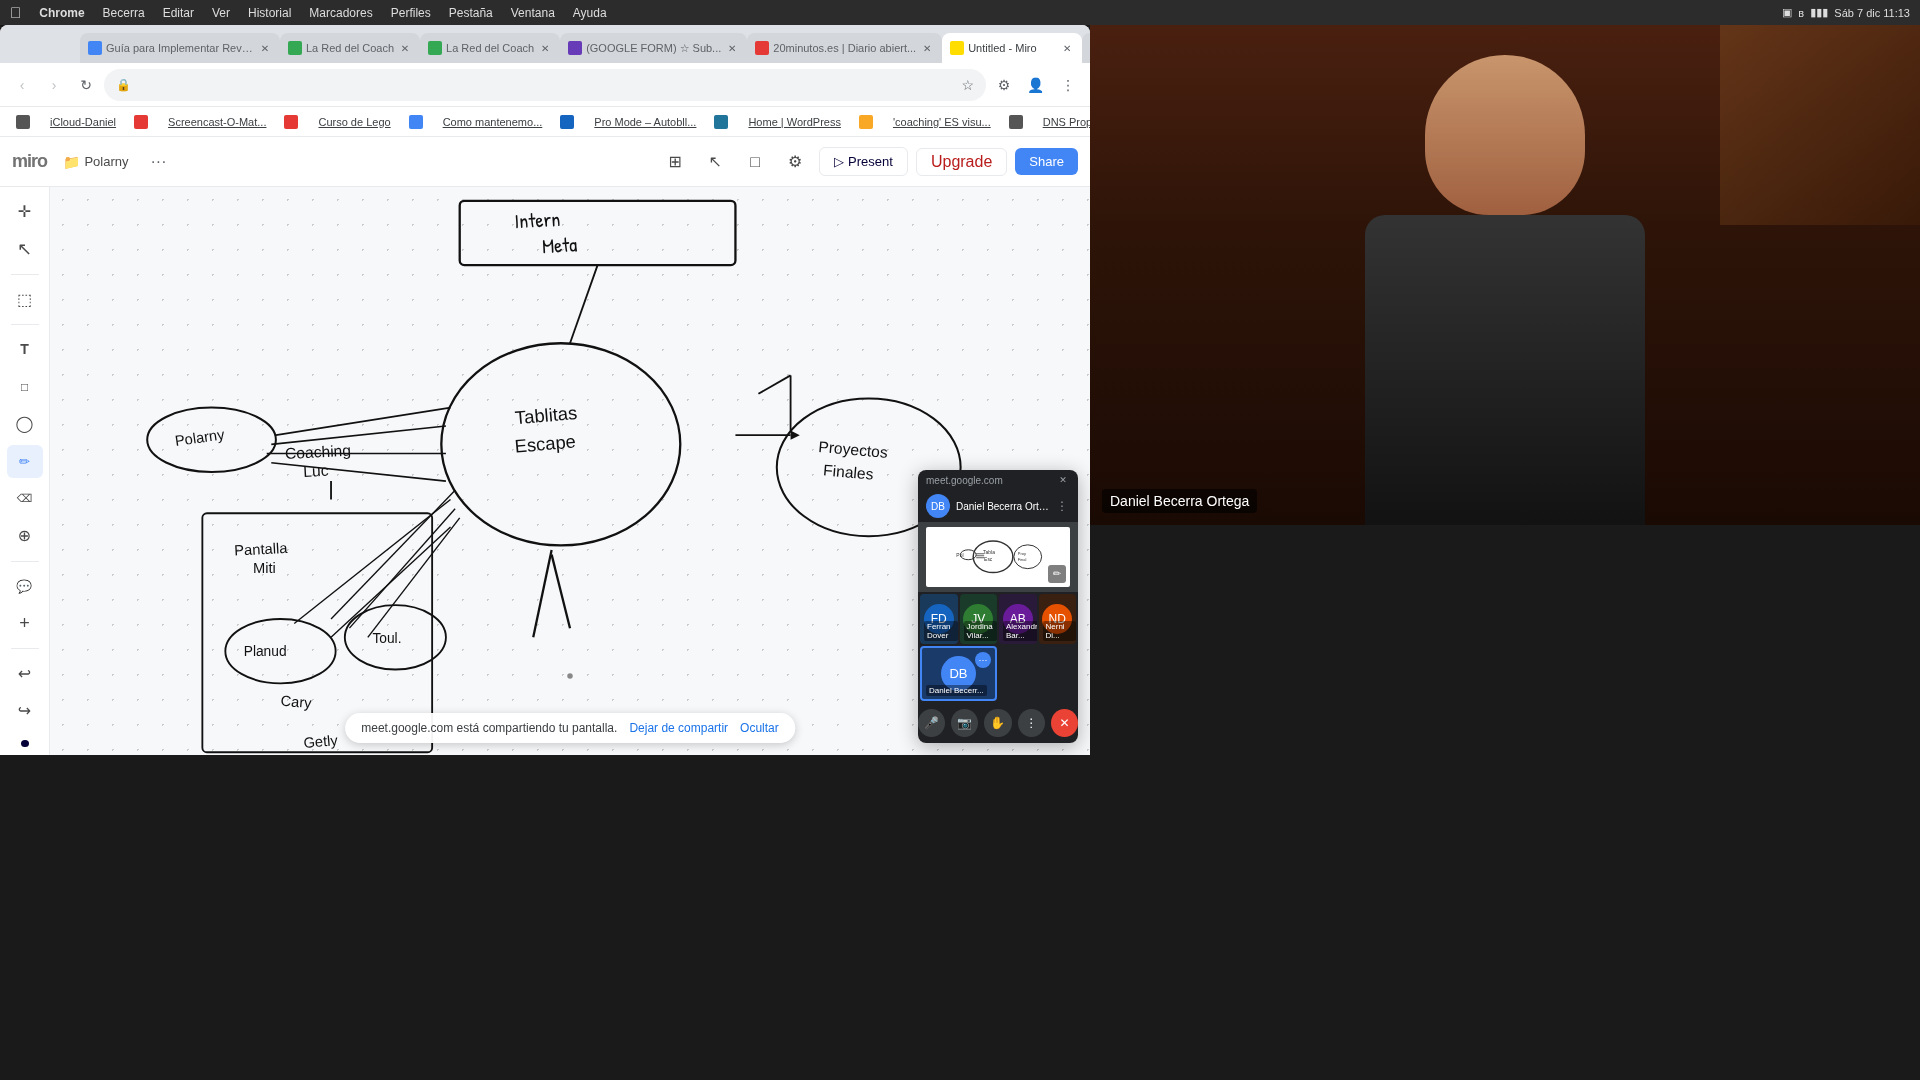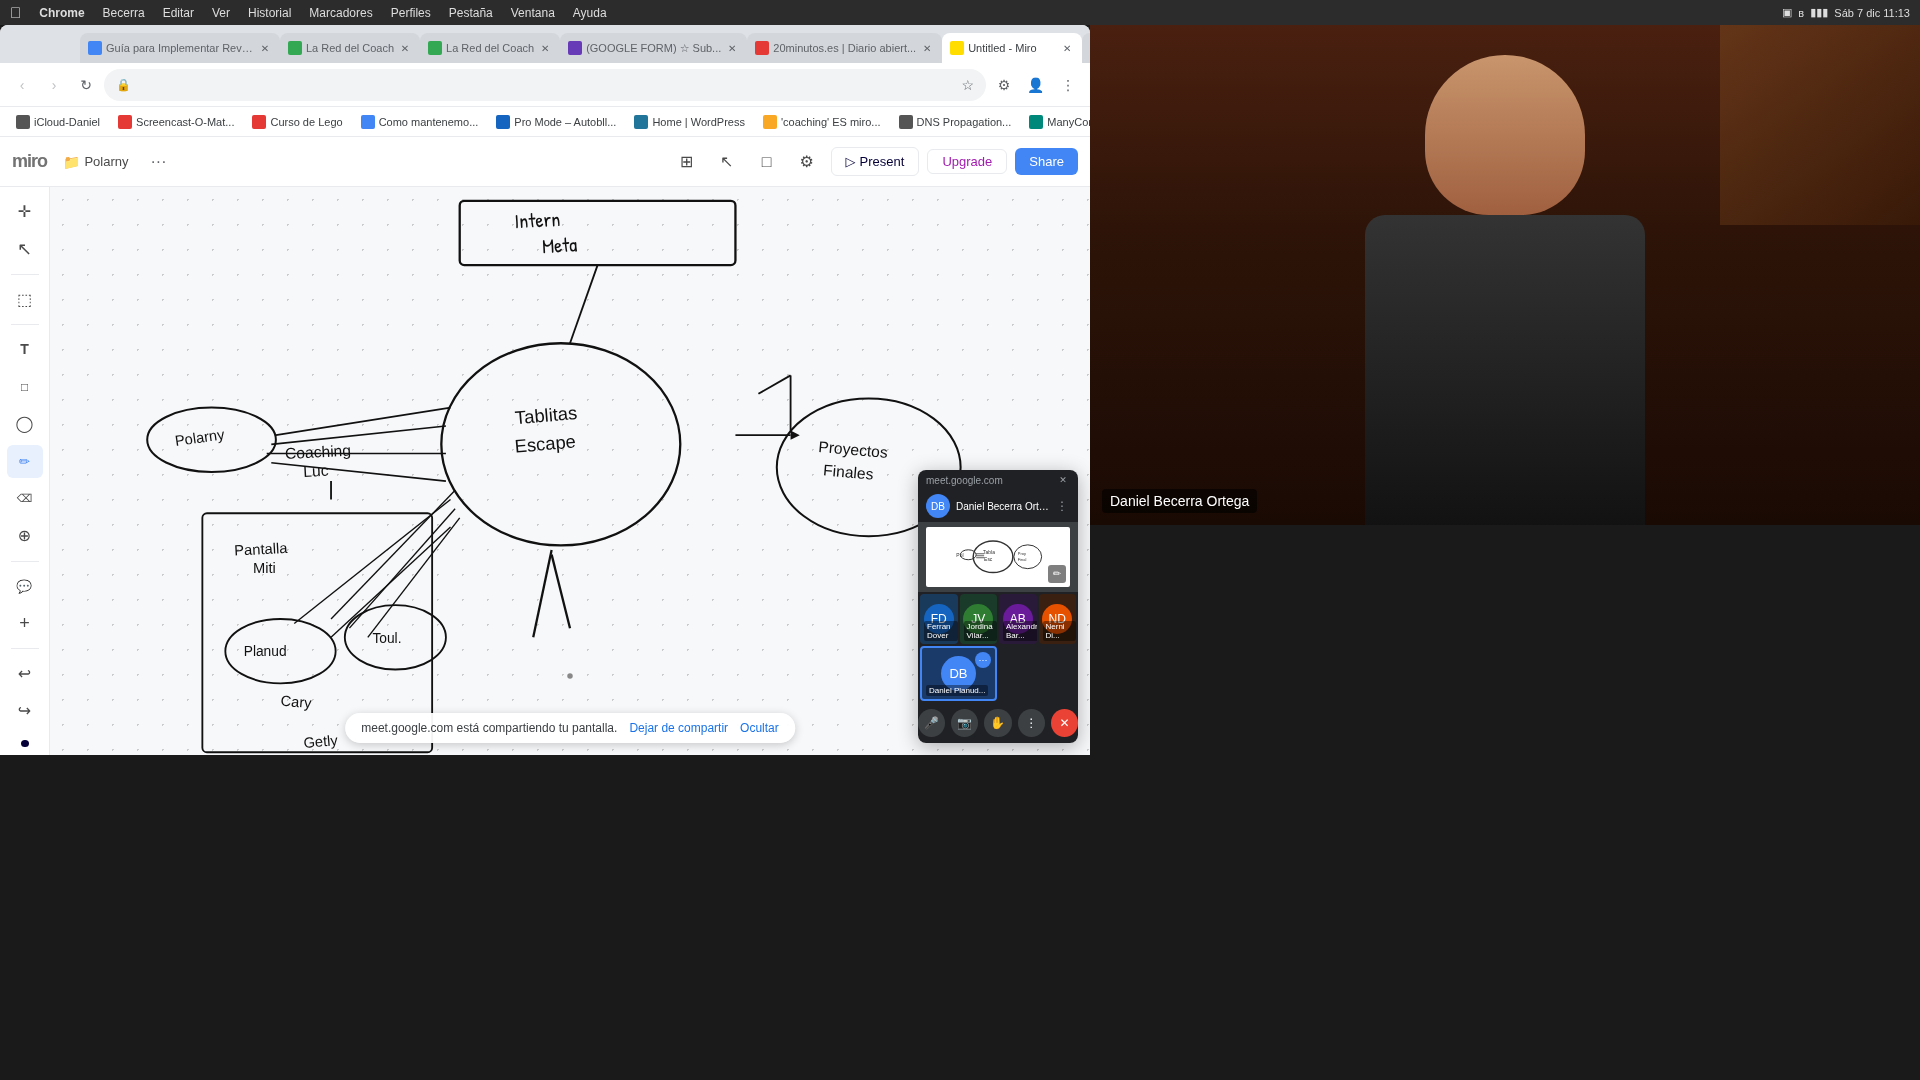--- a/index.html
+++ b/index.html
@@ -172,28 +172,29 @@
       border-bottom: 1px solid #e8eaed;
       display: flex;
       align-items: center;
       padding: 0 8px;
       gap: 2px;
       overflow: hidden;
     }
     .bookmark-item {
       display: flex;
       align-items: center;
-      gap: 4px;
+      gap: 20px;
       padding: 3px 8px;
       border-radius: 4px;
       font-size: 11px;
       color: #3c4043;
       cursor: pointer;
       white-space: nowrap;
       flex-shrink: 0;
+      text-decoration: underline;
     }
     .bookmark-icon {
       width: 14px;
       height: 14px;
       background: #4285f4;
       border-radius: 2px;
       flex-shrink: 0;
     }
 
     .chrome-content {
@@ -262,23 +263,23 @@
       cursor: pointer;
       color: #4a4a4a;
       font-size: 16px;
       border: 1px solid transparent;
     }
     .miro-upgrade-btn {
       padding: 4px 14px;
       background: #fff;
       border: 1px solid #e8eaed;
       border-radius: 6px;
-      font-size: 13px;
+      font-size: 16px;
       font-weight: 500;
-      color: #a21caf;
+      color: #b91c1c;
       cursor: pointer;
     }
     .miro-share-btn {
       padding: 6px 14px;
       background: #4285f4;
       border: none;
       border-radius: 6px;
       font-size: 13px;
       font-weight: 500;
       color: #fff;
@@ -692,21 +693,21 @@
     <div class="bookmark-item">
       <div class="bookmark-icon" style="background:#1565c0;"></div>
       <span>Pro Mode – Autobll...</span>
     </div>
     <div class="bookmark-item">
       <div class="bookmark-icon" style="background:#21759b;"></div>
       <span>Home | WordPress</span>
     </div>
     <div class="bookmark-item">
       <div class="bookmark-icon" style="background:#f9a825;"></div>
-      <span>'coaching' ES miro...</span>
+      <span>'coaching' ES visu...</span>
     </div>
     <div class="bookmark-item">
       <div class="bookmark-icon" style="background:#555;"></div>
       <span>DNS Propagation...</span>
     </div>
     <div class="bookmark-item">
       <div class="bookmark-icon" style="background:#00897b;"></div>
       <span>ManyContacts | C...</span>
     </div>
 
@@ -870,21 +871,21 @@
               <div class="participant-avatar" style="background:#6a1b9a;">AB</div>
               <span class="participant-name">Alexandr Bar...</span>
             </div>
             <div class="participant-tile" style="background:#3a2010;">
               <div class="participant-avatar" style="background:#e65100;">ND</div>
               <span class="participant-name">Nerni Di...</span>
             </div>
             <div class="participant-tile self-tile" style="grid-column: span 2; height:55px; background:#1a3a6a; border: 2px solid #4285f4; position:relative;">
               <div class="participant-avatar" style="background:#4285f4;width:35px;height:35px;font-size:13px;">DB</div>
               <div style="position:absolute;top:4px;right:4px;background:#4285f4;border-radius:50%;width:16px;height:16px;display:flex;align-items:center;justify-content:center;font-size:9px;color:#fff;">···</div>
-              <span class="participant-name">Daniel Planud...</span>
+              <span class="participant-name">Daniel Becerr...</span>
             </div>
           </div>
 
           <div class="meet-controls">
             <div class="ctrl-btn" title="Microphone">🎤</div>
             <div class="ctrl-btn" title="Camera">📷</div>
             <div class="ctrl-btn" title="Raise hand">✋</div>
             <div class="ctrl-btn" title="More options">⋮</div>
             <div class="ctrl-btn red" title="End call">✕</div>
           </div>

